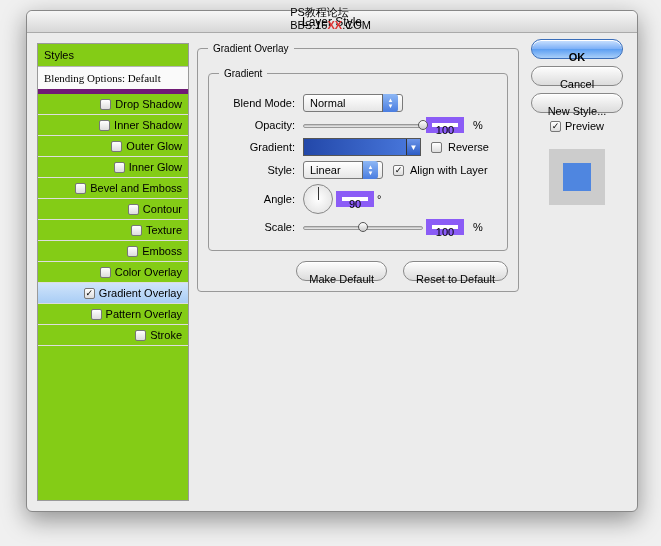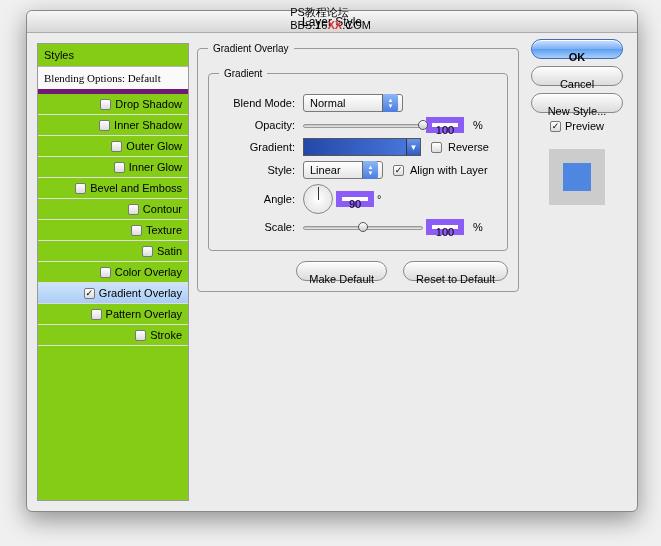--- a/index.html
+++ b/index.html
@@ -96,21 +96,21 @@
           <div class="style-row indent">
             <span class="cb"></span>
             <span>Contour</span>
           </div>
           <div class="style-row indent">
             <span class="cb"></span>
             <span>Texture</span>
           </div>
           <div class="style-row">
             <span class="cb"></span>
-            <span>Satin</span>
+            <span>Emboss</span>
           </div>
           <div class="style-row">
             <span class="cb"></span>
             <span>Color Overlay</span>
           </div>
           <div class="style-row selected">
             <span class="cb checked"></span>
             <span>Gradient Overlay</span>
           </div>
           <div class="style-row">

